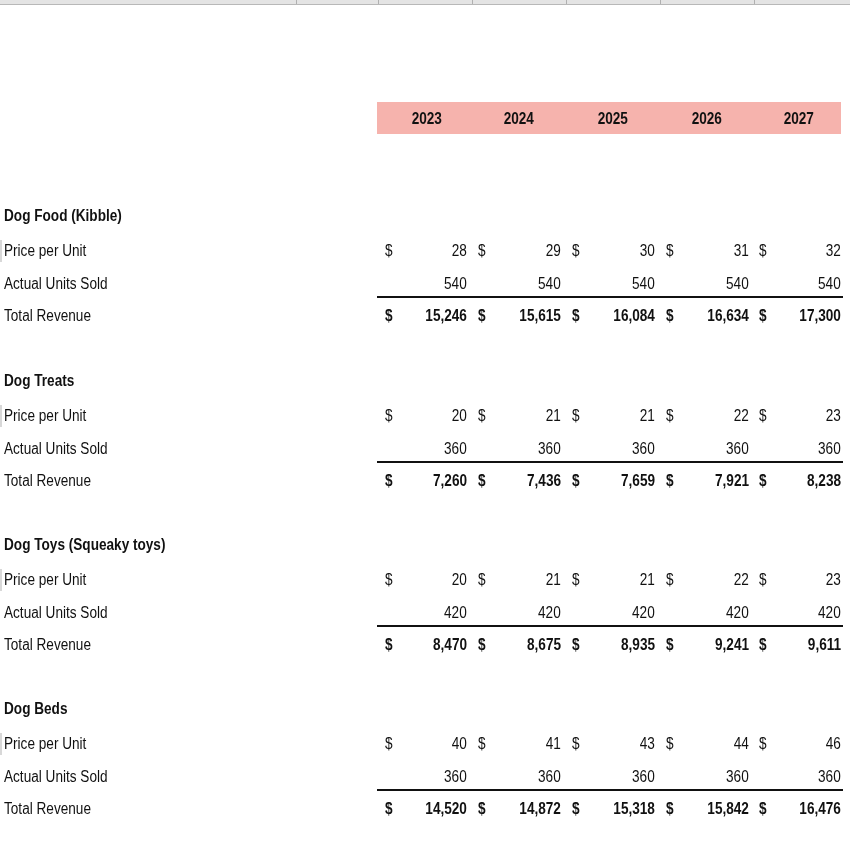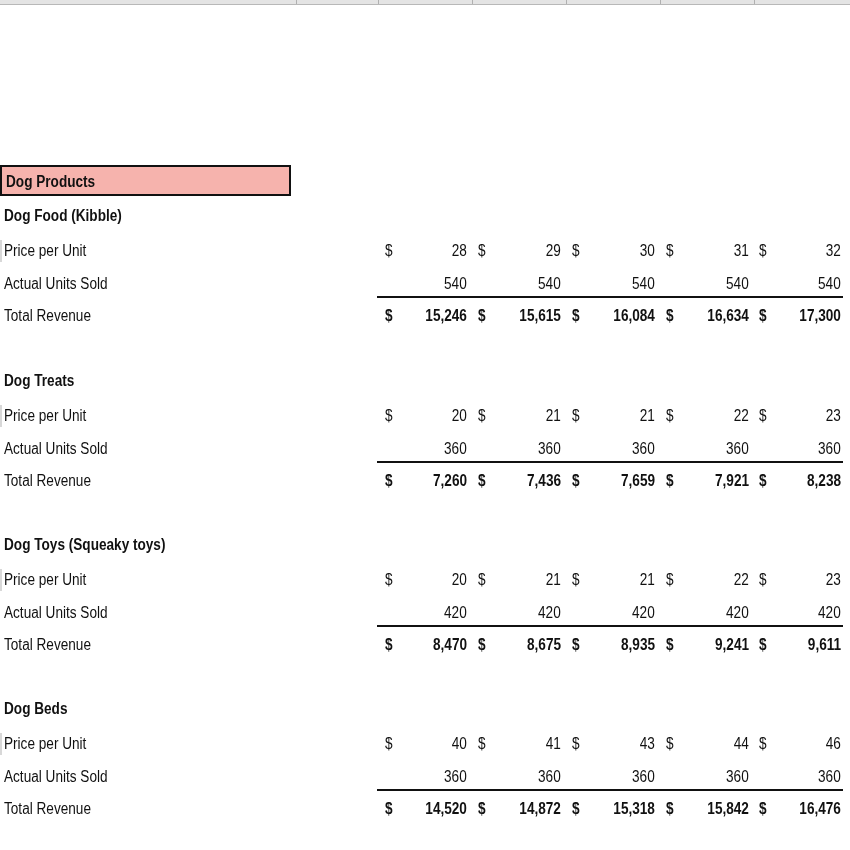--- a/index.html
+++ b/index.html
@@ -126,24 +126,28 @@
   <div class="top-gridline">
     <div class="tick" style="left:296px"></div>
     <div class="tick" style="left:378px"></div>
     <div class="tick" style="left:472px"></div>
     <div class="tick" style="left:566px"></div>
     <div class="tick" style="left:660px"></div>
     <div class="tick" style="left:754px"></div>
   </div>
 
 
-
-  <div class="section-header">
-    <span>Dog Products</span>
+  <div class="year-band">
+    <div class="year" style="left:32px">2023</div>
+    <div class="year" style="left:124px">2024</div>
+    <div class="year" style="left:218px">2025</div>
+    <div class="year" style="left:312px">2026</div>
+    <div class="year" style="left:404px">2027</div>
   </div>
+
 
   <div id="product-blocks">
       <div class="label bold" style="top:206px">Dog Food (Kibble)</div>
       <div class="label-marker" style="top:240px"></div>
       <div class="label" style="top:241px">Price per Unit</div>
       <div class="cell cur" style="top:241px;left:385px">$</div>
       <div class="cell num" style="top:241px;right:383px">28</div>
       <div class="cell cur" style="top:241px;left:478px">$</div>
       <div class="cell num" style="top:241px;right:289px">29</div>
       <div class="cell cur" style="top:241px;left:572px">$</div>

